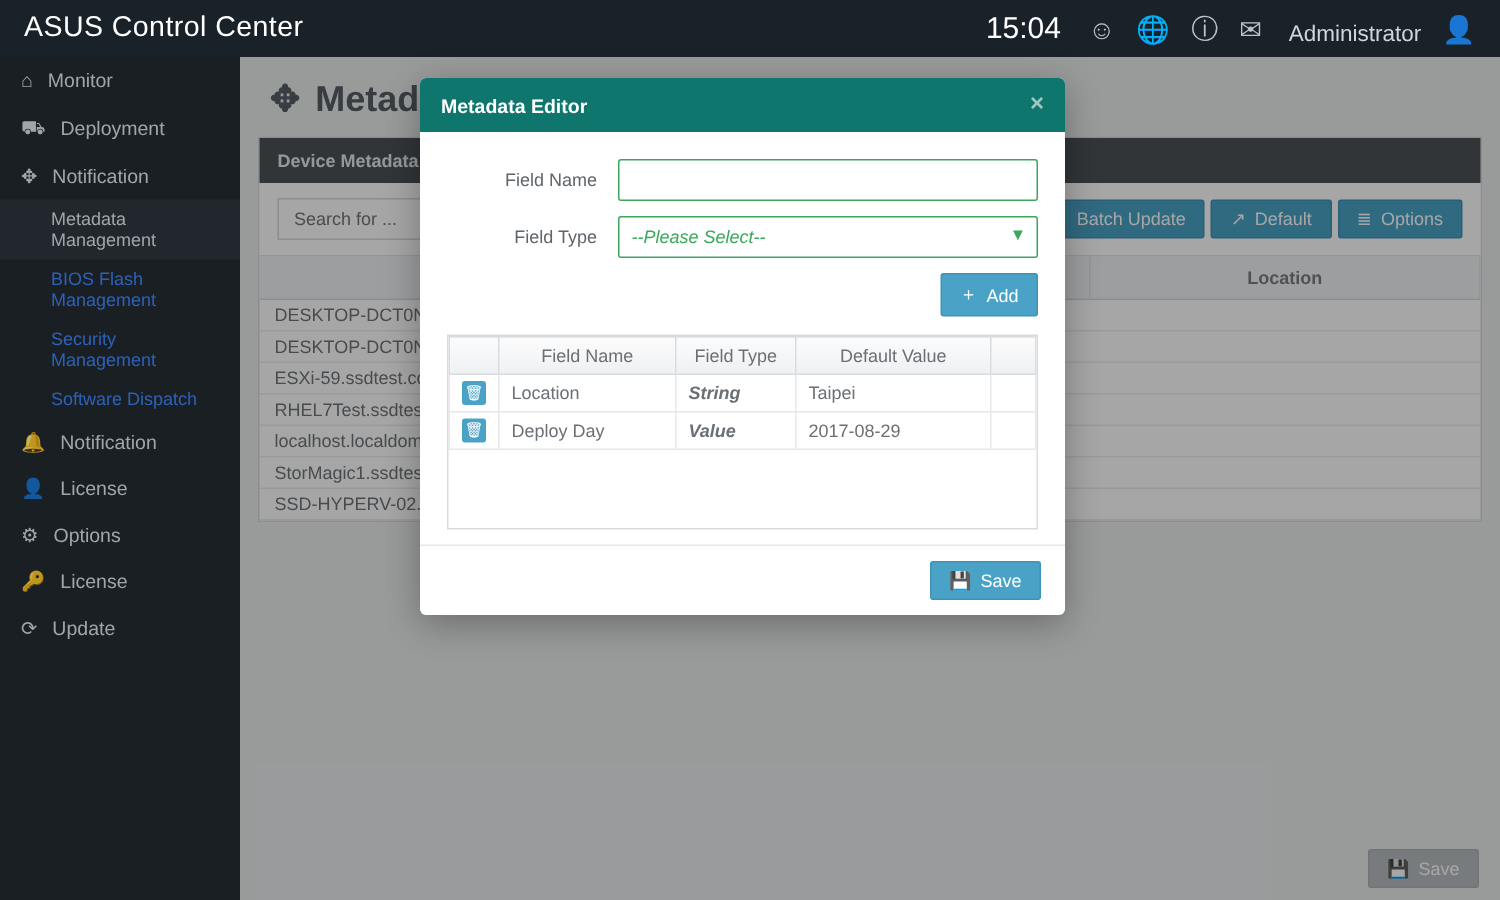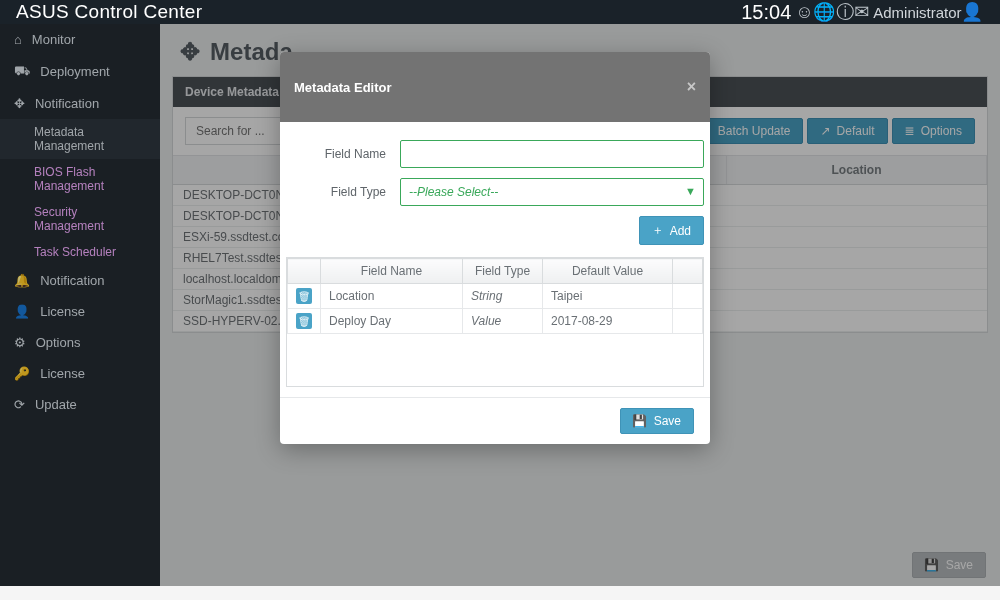--- a/index.html
+++ b/index.html
@@ -1,61 +1,61 @@
 <!DOCTYPE html>
 <html><head>
 <meta charset="utf-8">
 <style>
 * { box-sizing: border-box; margin: 0; padding: 0; }
 body { font-family: -apple-system, "Helvetica Neue", Arial, sans-serif; font-size: 13px; background: #f5f5f5; width: 1000px; height: 600px; overflow: hidden; position: relative; }
-.topbar { background: #1a2229; color: #fff; height: 24px; display: flex; align-items: center; padding: 12px 16px; }
+.topbar { background: #1a2229; color: #fff; height: 38px; display: flex; align-items: center; padding: 12px 16px; }
 .brand { font-size: 19px; font-weight: 300; letter-spacing: 0.3px; }
-.topbar-right { margin-left: auto; display: flex; align-items: center; color: #bbc2c8; font-size: 18px; }
+.topbar-right { margin-left: auto; display: flex; align-items: flex-end; gap: 14px; color: #bbc2c8; font-size: 18px; }
 .time { font-size: 20px; color: #fff; margin-right: 4px; }
 .admin-label { font-size: 15px; color: #d0d5da; margin-left: 4px; }
 .icon { display: inline-block; }
 .layout { display: flex; height: 562px; }
 .sidebar { width: 160px; background: #232a31; color: #aab3bb; font-size: 13px; flex-shrink: 0; position: relative; }
 .sidebar-overlay { position: absolute; inset: 0; background: rgba(0,0,0,0.25); pointer-events: none; }
 .sidebar-item { display: flex; align-items: center; gap: 10px; padding: 8px 14px; cursor: pointer; }
 .sidebar-item.bold { color: #d6dde3; }
-.sidebar-sub { padding: 6px 14px 6px 34px; font-size: 12px; color: #f0abfc; cursor: pointer; }
+.sidebar-sub { padding: 6px 14px 6px 34px; font-size: 12px; color: #3b82f6; cursor: pointer; }
 .sidebar-sub.active { background: #2c343c; color: #d6dde3; }
 .main { flex: 1; background: #eceeef; position: relative; overflow: hidden; }
 .page-title { display: flex; align-items: center; gap: 10px; padding: 14px 20px 10px; font-size: 24px; font-weight: 600; color: #565e64; }
 .panel { margin: 0 12px; background: #fff; border: 1px solid #d6d9db; }
 .panel-head { background: #4c5257; color: #e6e9ec; font-weight: bold; font-size: 12px; padding: 8px 12px; }
 .toolbar-row { display: flex; align-items: center; gap: 8px; padding: 10px 12px; background: #fff; border-bottom: 1px solid #e2e4e6; }
 .search { flex: 0 0 240px; height: 28px; border: 1px solid #d6d9db; padding: 0 10px; font-size: 12px; color: #999; background: #fff; }
 .buttons { margin-left: auto; display: flex; gap: 4px; }
 .btn { background: #4aa3c7; color: #fff; border: 1px solid #3f93b7; padding: 5px 12px; font-size: 12px; display: inline-flex; align-items: center; gap: 6px; cursor: pointer; border-radius: 2px; }
 .table-header { display: flex; background: #f1f3f4; color: #787e82; font-weight: bold; font-size: 12px; border-bottom: 1px solid #d6d9db; }
 .th { padding: 7px 10px; border-right: 1px solid #e2e4e6; }
 .th-name { flex: 1; }
 .th-loc { flex: 0 0 260px; text-align: center; }
 .data-rows { font-size: 12px; color: #707579; }
 .data-row { padding: 3px 10px; border-bottom: 1px solid #eceeef; }
 .main-footer { position: absolute; bottom: 8px; right: 14px; }
 .save-disabled { background: #b9bec1; border: 1px solid #aeb3b6; color: #fff; padding: 5px 12px; font-size: 12px; display: inline-flex; align-items: center; gap: 6px; border-radius: 2px; }
 .dim { position: absolute; inset: 0; background: rgba(0,0,0,0.35); }
 .modal { position: absolute; top: 52px; left: 280px; width: 430px; background: #fff; border-radius: 4px; box-shadow: 0 6px 24px rgba(0,0,0,0.3); }
-.modal-head { background: #737373; color: #fff; padding: 26px 14px; font-weight: bold; border-radius: 4px 4px 0 0; display: flex; align-items: center; }
+.modal-head { background: #0f766e; color: #fff; padding: 9px 14px; font-weight: bold; border-radius: 4px 4px 0 0; display: flex; align-items: center; }
 .modal-close { margin-left: auto; color: rgba(255,255,255,0.6); cursor: pointer; font-size: 16px; }
-.modal-body { padding: 18px 6px 10px; }
+.modal-body { padding: 18px 18px 10px; }
 .form-row { display: flex; align-items: center; margin-bottom: 10px; }
 .form-label { width: 100px; text-align: right; margin-right: 14px; font-size: 12px; color: #5f656a; }
 .form-input { flex: 1; height: 28px; border: 1px solid #3aa85a; border-radius: 2px; padding: 0 8px; font-size: 12px; }
 .form-select-wrap { flex: 1; position: relative; }
 .form-select { width: 100%; height: 28px; border: 1px solid #3aa85a; border-radius: 2px; padding: 0 8px; font-size: 12px; color: #3aa85a; appearance: none; background: #fff; font-style: italic; }
 .select-arrow { position: absolute; right: 8px; top: 7px; color: #3aa85a; font-size: 11px; pointer-events: none; }
 .add-row { text-align: right; margin: 6px 0 12px; }
 .modal-table { width: 100%; border: 1px solid #d9dcde; border-collapse: collapse; font-size: 12px; }
 .modal-table th { background: linear-gradient(#fcfcfd,#eef0f1); color: #6a7075; font-weight: normal; padding: 5px 8px; border: 1px solid #d9dcde; }
 .modal-table td { padding: 4px 8px; border: 1px solid #e6e8ea; color: #6a7075; }
-.modal-table td.italic { font-style: italic; }
+.modal-table td.italic { font-style: italic; font-weight: bold; }
 .del-icon { width: 16px; height: 16px; background: #4aa3c7; border-radius: 2px; display: inline-flex; align-items: center; justify-content: center; color: #fff; font-size: 10px; cursor: pointer; }
 .modal-table-wrap { height: 130px; overflow: auto; border: 1px solid #d9dcde; }
 .modal-foot { border-top: 1px solid #e6e8ea; padding: 10px 16px; text-align: right; }
 </style>
 </head>
 <body>
 
 <div class="topbar">
   <span class="brand">ASUS Control Center</span>
   <div class="topbar-right">
@@ -79,21 +79,21 @@
         <span>⛟</span>
         <span>Deployment</span>
       </div>
     <div class="sidebar-item bold">
         <span>✥</span>
         <span>Notification</span>
       </div>
     <div class="sidebar-sub active">Metadata Management</div>
     <div class="sidebar-sub">BIOS Flash Management</div>
     <div class="sidebar-sub">Security Management</div>
-    <div class="sidebar-sub">Task Scheduler</div>
+    <div class="sidebar-sub">Software Dispatch</div>
     <div class="sidebar-item bold">
         <span>🔔</span>
         <span>Notification</span>
       </div>
     <div class="sidebar-item bold">
         <span>👤</span>
         <span>License</span>
       </div>
     <div class="sidebar-item bold">
         <span>⚙</span>

